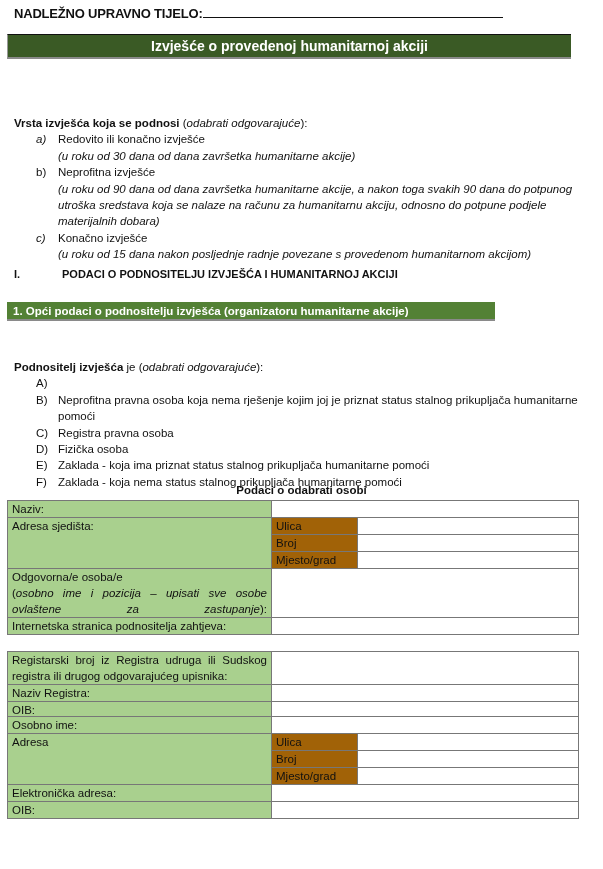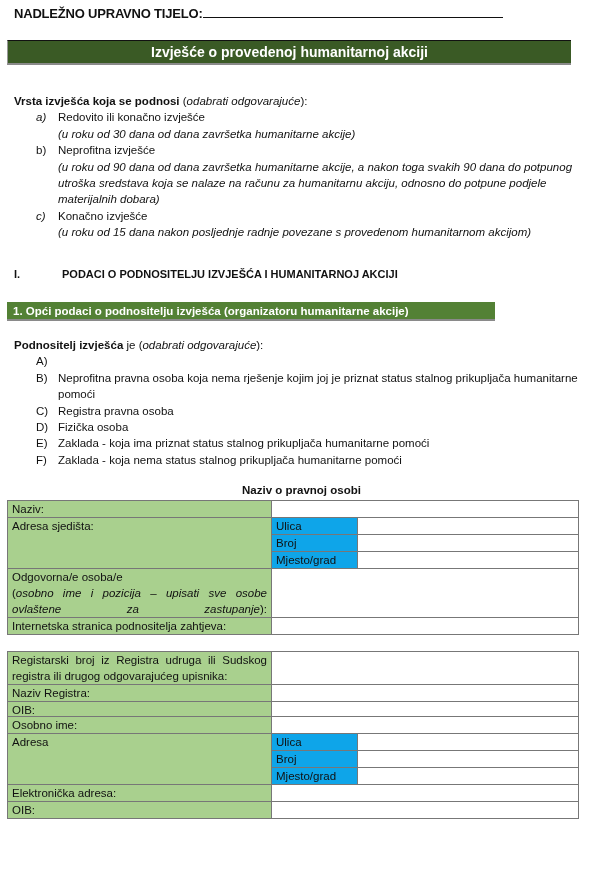--- a/index.html
+++ b/index.html
@@ -2,43 +2,43 @@
 <html><head>
   <meta charset="utf-8">
   <style>
     * { box-sizing: border-box; margin: 0; padding: 0; }
     html, body { width: 603px; height: 869px; background: #ffffff; overflow: hidden; }
     body { font-family: "Liberation Sans", sans-serif; font-size: 11.5px; color: #111; position: relative; }
 
     .top-line { position: absolute; left: 14px; top: 6px; font-size: 13px; font-weight: bold; letter-spacing: -0.2px; }
     .top-line .blank { display: inline-block; width: 300px; border-bottom: 1px solid #111; height: 10px; vertical-align: baseline; }
 
-    .title-bar { position: absolute; left: 7px; top: 40px; width: 564px; height: 25px; background: #3a5a25;
+    .title-bar { position: absolute; left: 7px; top: 34px; width: 564px; height: 25px; background: #3a5a25;
       border-top: 1px solid #111; border-bottom: 2px solid #8a8a8a; border-left: 1px solid #999;
       color: #fff; font-weight: bold; font-size: 14px; text-align: center; line-height: 23px; }
 
-    .block { position: absolute; left: 14px; line-height: 16.4px; font-size: 11.5px; }
+    .block { position: absolute; left: 14px; line-height: 16.4px; font-size: 11.5px; margin-top: 22px; }
     .block .intro b { font-weight: bold; }
     .list { margin-left: 22px; }
     .list .item { display: flex; }
     .list .mark { width: 22px; flex: none; }
     .list .ital { font-style: italic; }
 
     .section-head { position: absolute; left: 14px; top: 268px; font-size: 11px; font-weight: bold; display: flex; }
     .section-head .num { width: 48px; }
 
     .sub-bar { position: absolute; left: 7px; top: 302px; width: 488px; height: 19px; background: #538135;
       border-bottom: 2px solid #8a8a8a; color: #fff; font-weight: bold; font-size: 11.5px; line-height: 18px; padding-left: 6px; }
 
     .tbl-title { position: absolute; left: 0; width: 603px; text-align: center; font-weight: bold; font-size: 11.5px; }
 
     table.form { position: absolute; left: 7px; width: 572px; border-collapse: collapse; font-size: 11.5px; }
     table.form td { border: 1px solid #777; height: 17px; padding: 0 4px; vertical-align: top; line-height: 16px; }
     table.form td.lbl { background: #a9d08e; width: 264px; }
-    table.form td.sub { background: #0ea5e9; width: 86px; }
+    table.form td.sub { background: #a16207; width: 86px; }
     table.form td.val { background: #fff; }
     .justify { text-align: justify; text-align-last: justify; }
     .ital { font-style: italic; }
   </style>
 </head>
 <body>
 
 <div class="top-line">
   <span>NADLEŽNO UPRAVNO TIJELO:</span><span class="blank"></span>
 </div>
@@ -101,21 +101,21 @@
         <span class="mark">E)</span>
         <span>Zaklada - koja ima priznat status stalnog prikupljača humanitarne pomoći</span>
       </div>
     <div class="item">
         <span class="mark">F)</span>
         <span>Zaklada - koja nema status stalnog prikupljača  humanitarne pomoći</span>
       </div>
   </div>
 </div>
 
-<div class="tbl-title" style="top:484px;">Naziv o pravnoj osobi</div>
+<div class="tbl-title" style="top:484px;">Podaci o odabrati osobi</div>
 <table class="form" style="top:500px;">
   <tbody>
       <tr>
     <td class="lbl">Naziv:</td>
     <td class="val" colspan="2"></td>
   </tr>
   <tr>
     <td class="lbl" rowspan="3">Adresa sjedišta:</td>
     <td class="sub">Ulica</td>
     <td class="val"></td>

